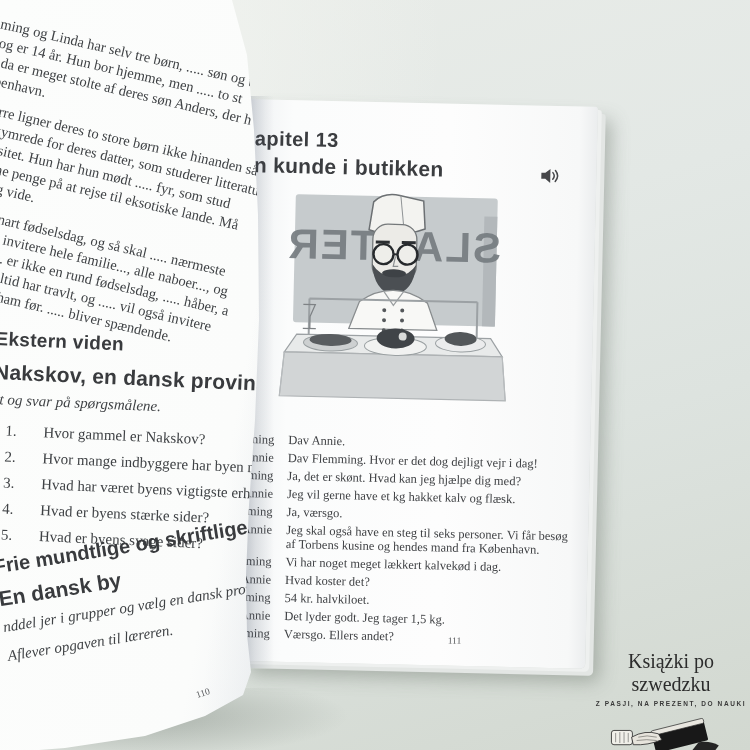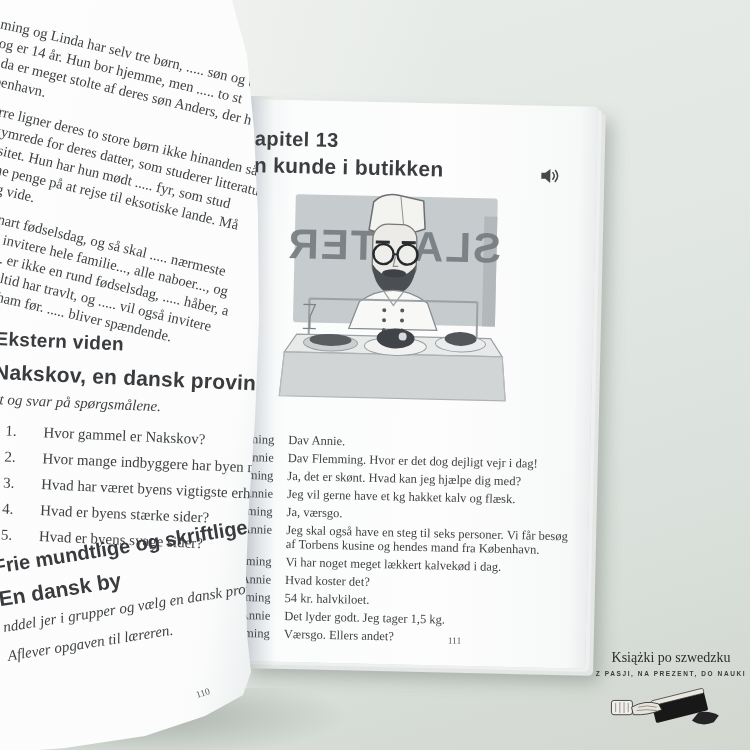--- a/index.html
+++ b/index.html
@@ -62,21 +62,21 @@
   .qtx{margin-left:12px;}
   .lp-groupC{position:absolute;left:-8px;top:556px;width:430px;transform:rotate(-9deg);transform-origin:top left;}
   .lp-h2b{font-family:"Liberation Sans",sans-serif;font-weight:bold;font-size:20px;color:#393b3e;white-space:nowrap;}
   .lp-h2c{font-family:"Liberation Sans",sans-serif;font-weight:bold;font-size:21px;color:#393b3e;margin-top:9px;white-space:nowrap;}
   .lp-instr2{font-style:italic;font-size:15px;margin-top:8px;white-space:nowrap;}
   .lp-instr3{font-style:italic;font-size:15px;margin-top:12px;white-space:nowrap;}
   .lp-num{position:absolute;left:196px;top:688px;font-size:9.5px;color:#5a5c5f;transform:rotate(-18deg);}
 
   
   .logo{position:absolute;left:592px;top:650px;width:158px;text-align:center;z-index:5;}
-  .logo-title{font-family:"Liberation Serif",serif;font-size:14px;color:#2c2c2c;}
+  .logo-title{font-family:"Liberation Serif",serif;font-size:20px;color:#2c2c2c;}
   .logo-tagline{font-family:"Liberation Sans",sans-serif;font-size:6.5px;font-weight:bold;letter-spacing:1.6px;color:#3a3a3a;margin-top:4px;}
   .logo-art{margin-top:5px;}
 </style>
 </head>
 <body>
 
 <div class="scene">
 
   <div class="right-page">
 

